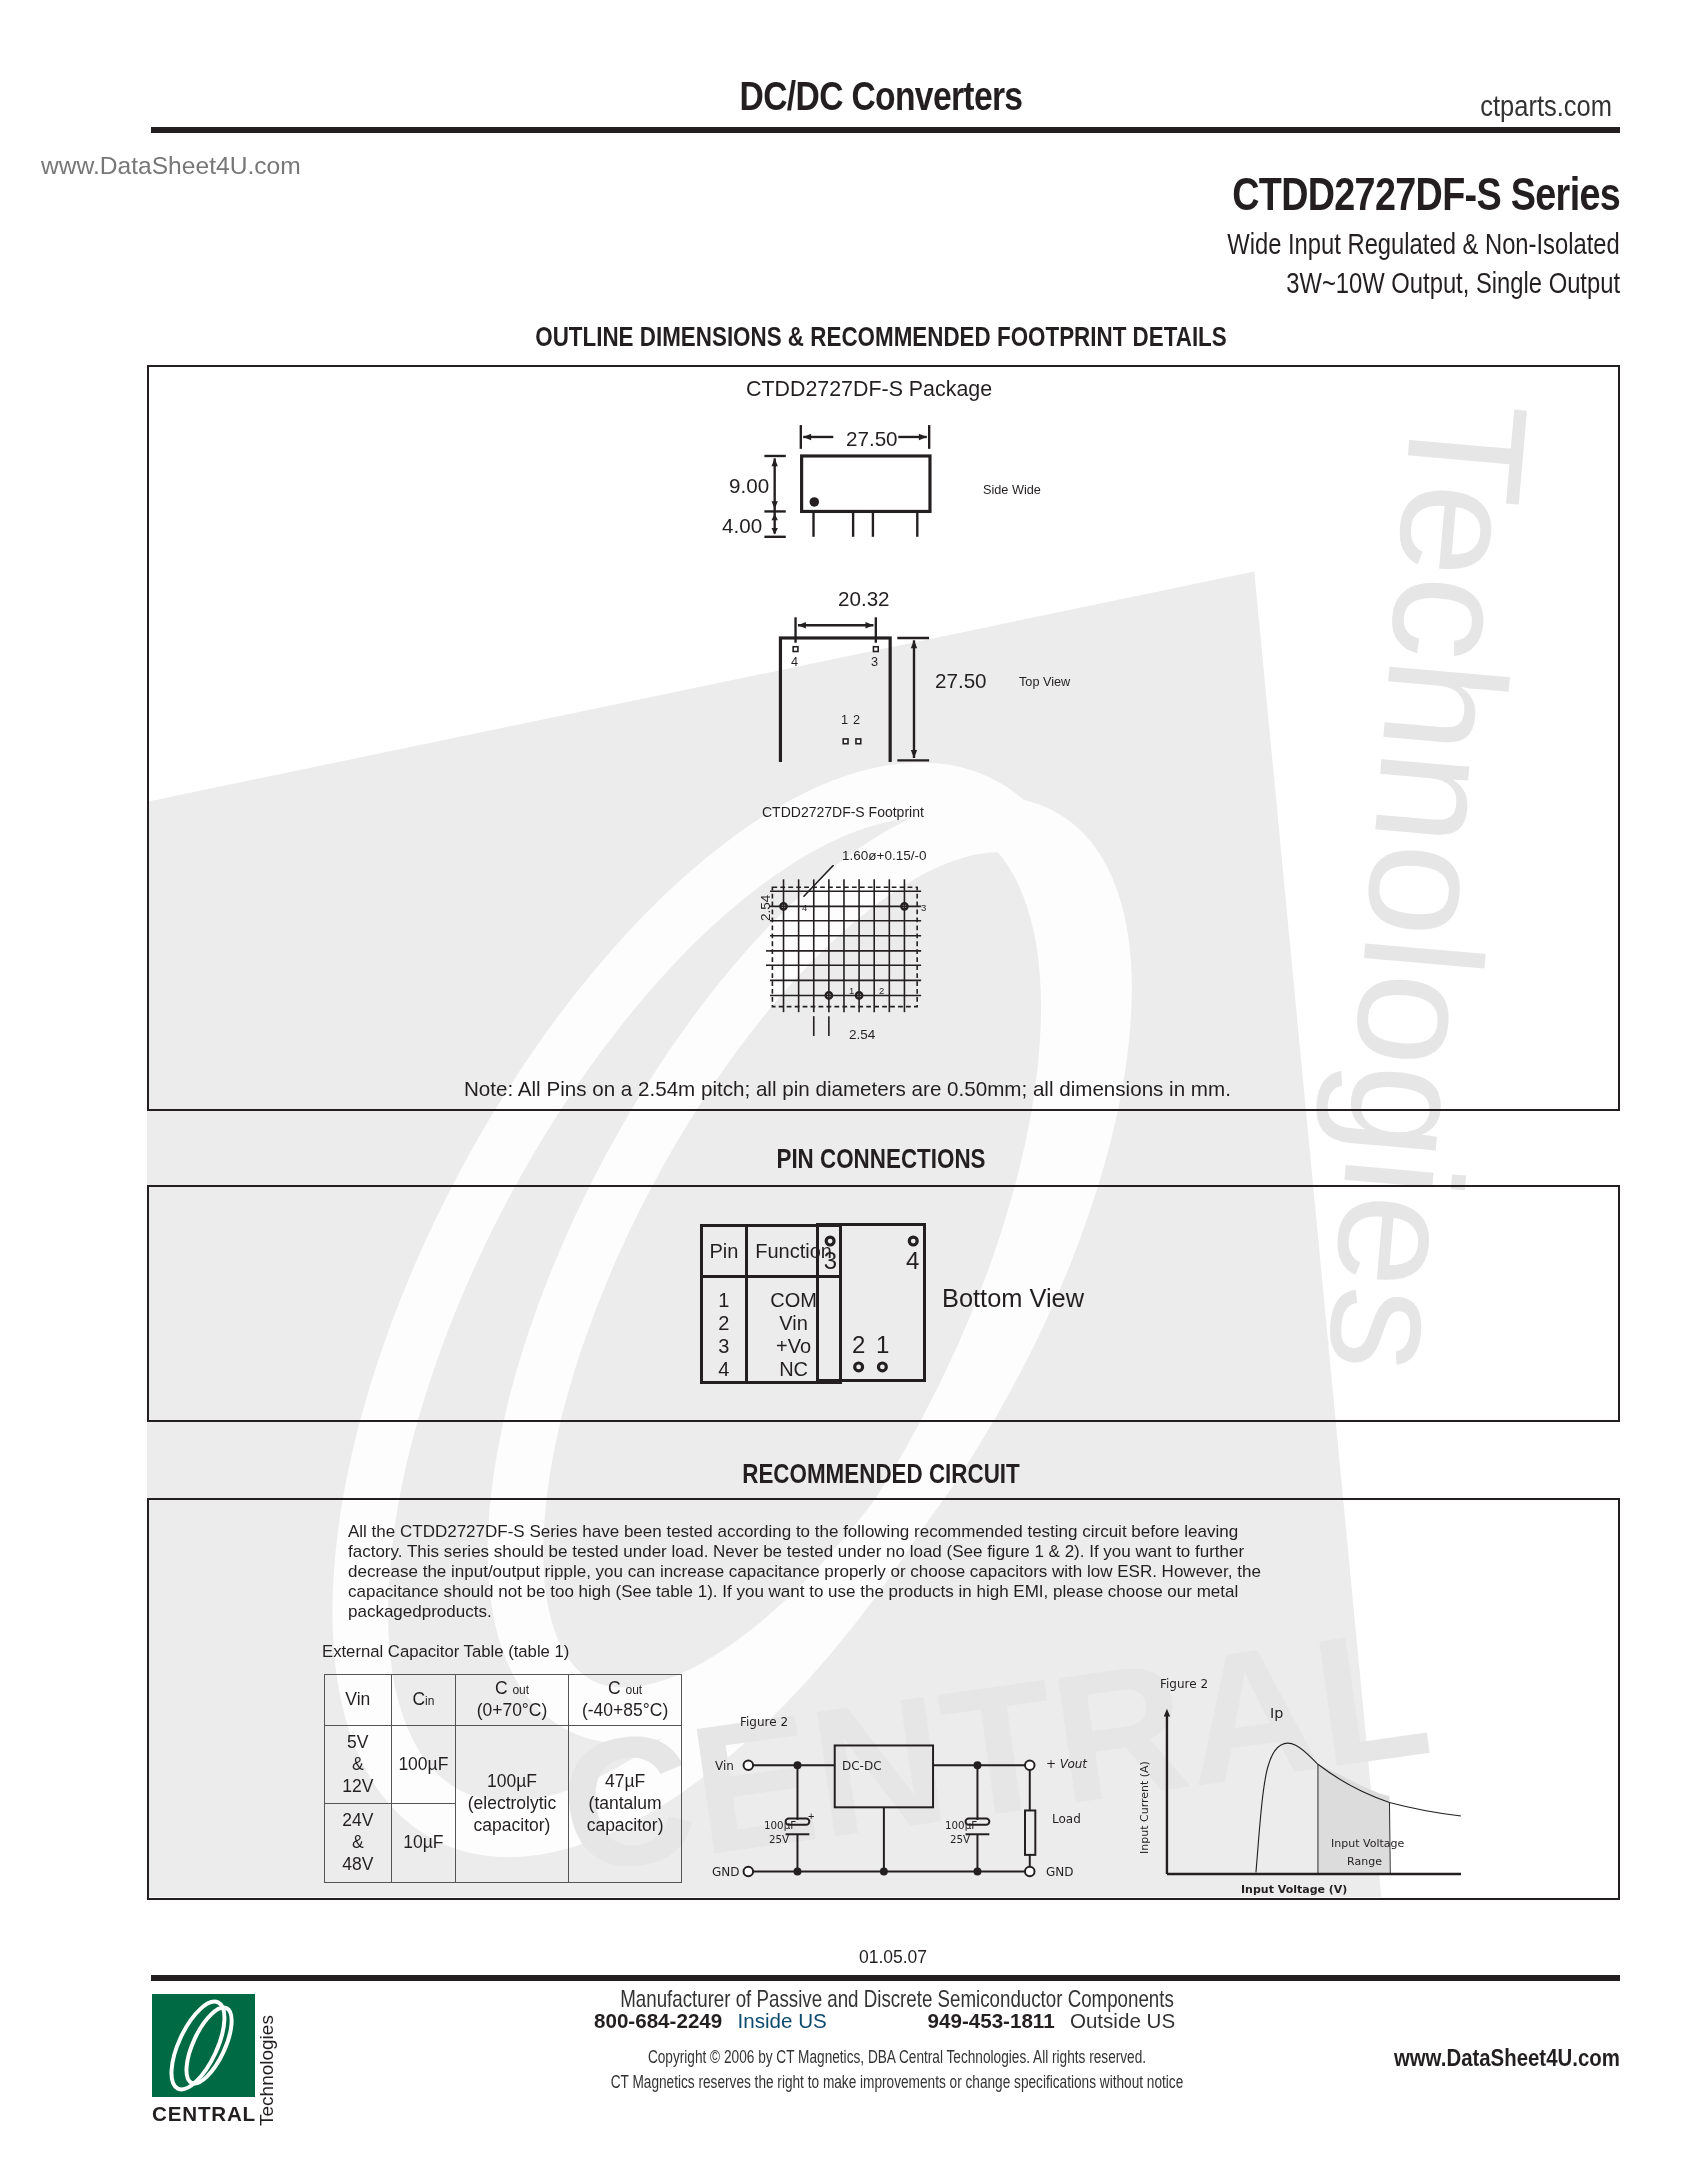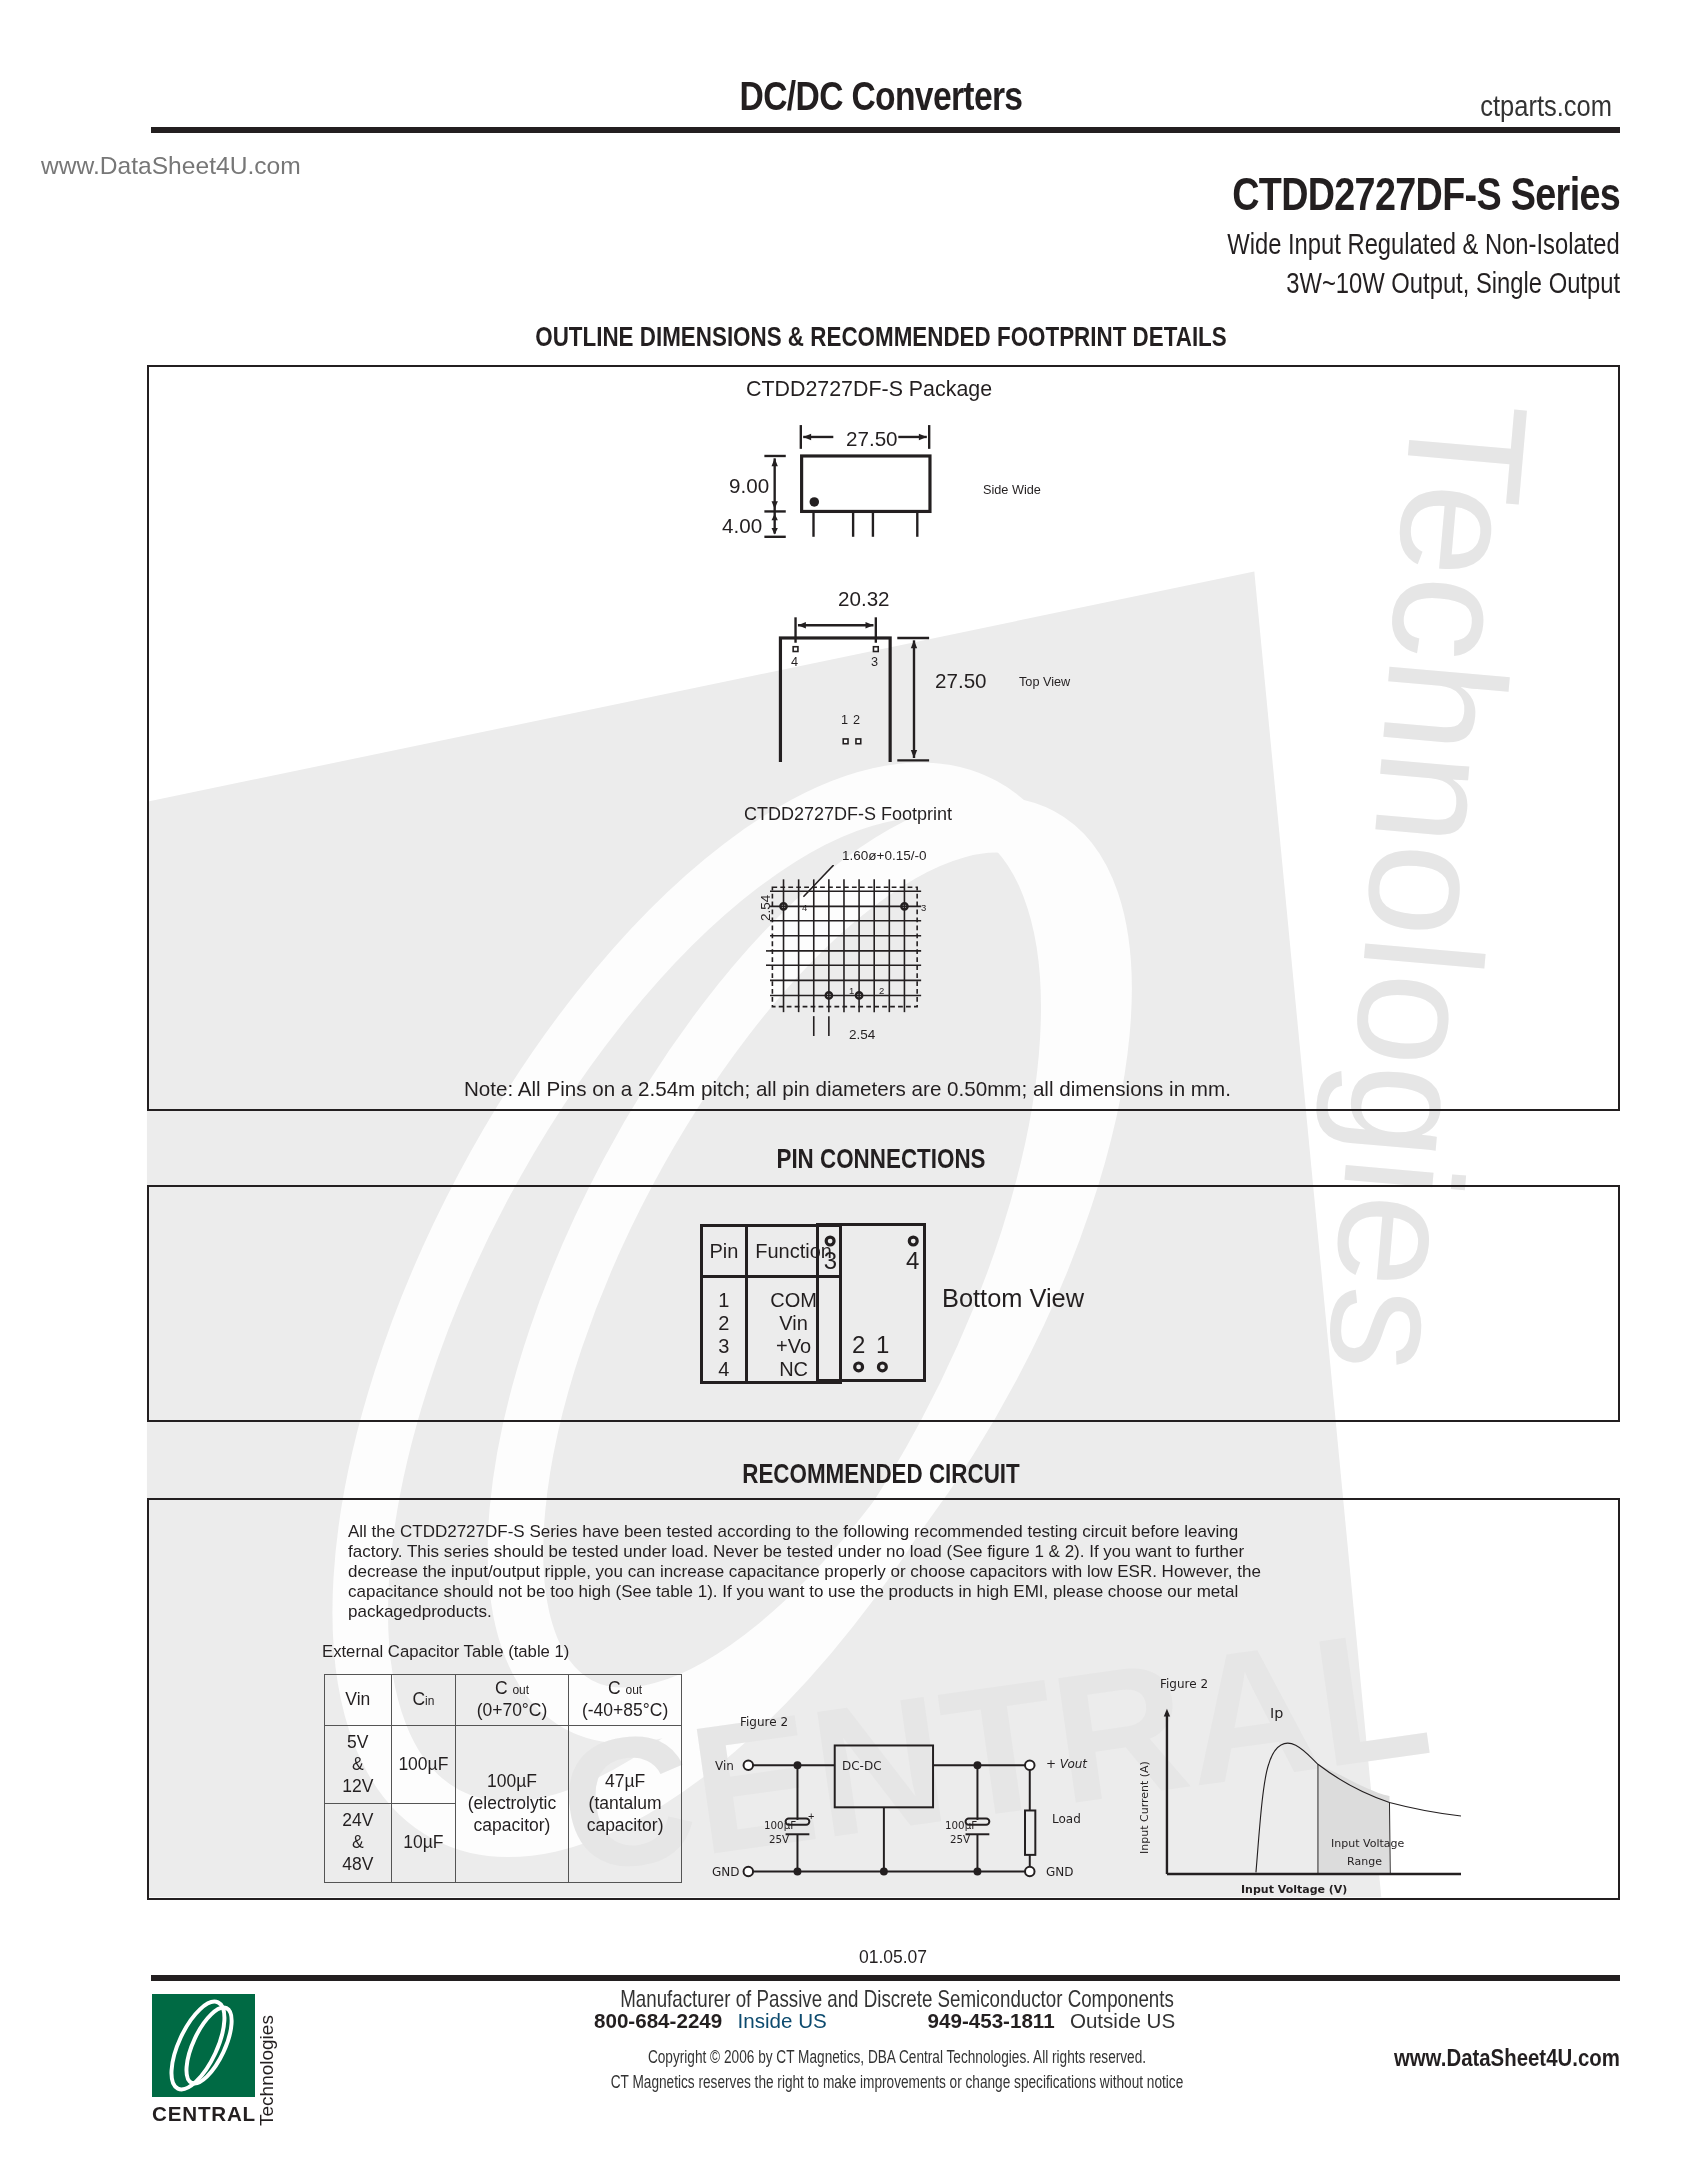--- a/index.html
+++ b/index.html
@@ -103,21 +103,21 @@
   <polygon points="176,195 172,185 180,185" fill="#231f20"></polygon>
 </svg>
 <div class="abs txt" style="left:811px; top:587px; font-size:20.6px;margin-left:27px;">20.32</div>
 <div class="abs txt" style="left:935px; top:669px; font-size:20.6px;">27.50</div>
 <div class="abs txt" style="left:1019px; top:675px; font-size:12.7px;">Top View</div>
 <div class="abs txt" style="left:791px; top:655px; font-size:12.7px;">4</div>
 <div class="abs txt" style="left:871px; top:655px; font-size:12.7px;">3</div>
 <div class="abs txt" style="left:841px; top:713px; font-size:12.7px;">1</div>
 <div class="abs txt" style="left:853px; top:713px; font-size:12.7px;">2</div>
 
-<div class="abs txt" style="left:744px; top:804px; font-size:18px;">CTDD2727DF-S Footprint</div>
+<div class="abs txt" style="left:762px; top:804px; font-size:14px;">CTDD2727DF-S Footprint</div>
 <svg class="abs" style="left:766px; top:865px;" width="183" height="175" viewBox="0 0 230 220">
   <g stroke="#231f20" stroke-width="2">
     <line x1="22" y1="18" x2="22" y2="185"></line>
       <line x1="41" y1="18" x2="41" y2="185"></line>
       <line x1="60" y1="18" x2="60" y2="185"></line>
     <line x1="79" y1="18" x2="79" y2="185"></line>
       <line x1="98" y1="18" x2="98" y2="185"></line>
       <line x1="117" y1="18" x2="117" y2="185"></line>
     <line x1="136" y1="18" x2="136" y2="185"></line>
       <line x1="155" y1="18" x2="155" y2="185"></line>

